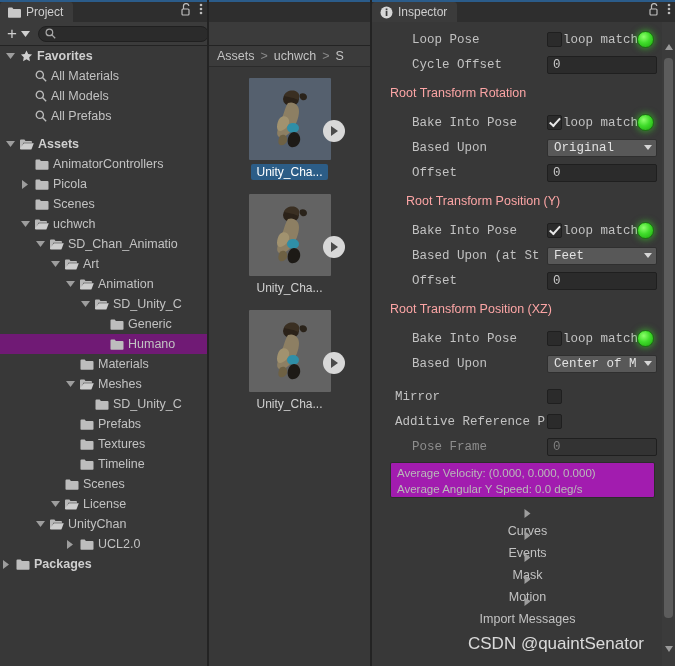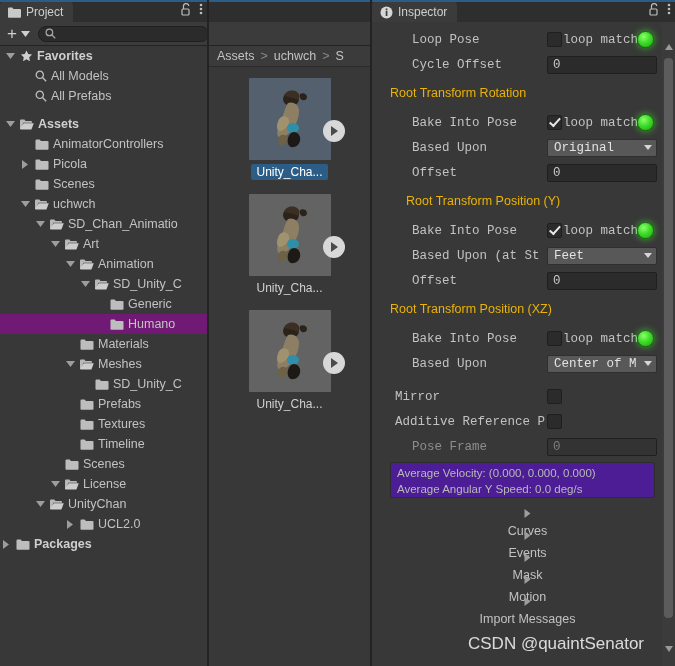--- a/index.html
+++ b/index.html
@@ -102,21 +102,21 @@
     border-radius: 2px; white-space: nowrap;
   }
   .alabel.sel { background: #2c5d87; color: #ffffff; }
 
   
   .insp-body { position: absolute; left:0; right:0; top: 22px; bottom: 0; overflow: hidden; }
   .row { height: 25px; display: flex; align-items: center; padding-left: 18px; font-family: Liberation Mono, monospace; }
   .row .lbl { font-size: 12.5px; color: #c2c2c2; white-space: nowrap; overflow:hidden; }
   .lbl.indent { padding-left: 22px; }
   .lbl.dim { color: #8d8d8d; }
-  .section-title { font-size: 12.5px; color: #eab308; padding-left: 18px; height: 26px; display:flex; align-items:center;text-align:right;}
+  .section-title { font-size: 12.5px; color: #fca5a5; padding-left: 18px; height: 26px; display:flex; align-items:center;text-align:right;}
   .checkbox {
     width: 15px; height: 15px; background: #2b2b2b; border: 1px solid #1f1f1f;
     border-radius: 2px; display:flex; align-items:center; justify-content:center;
   }
   .checkbox.on::after {
     content:""; width: 4px; height: 9px; border: solid #e8e8e8;
     border-width: 0 2px 2px 0; transform: rotate(42deg) translate(-1px,-1px);
   }
   .loopmatch-txt { font-size: 12.5px; color: #c2c2c2; margin-left: 1px; }
   .led {
@@ -134,21 +134,21 @@
   .caret { border-left: 4px solid transparent; border-right: 4px solid transparent;
            border-top: 5px solid #d6d6d6; margin-left: 4px; flex: 0 0 auto;}
   .textfield {
     height: 18px; background: #2b2b2b; border: 1px solid #1f1f1f; border-radius: 2px;
     display: flex; align-items: center; padding: 0 5px;
     color: #c8c8c8; font-size: 12.5px;
   }
   .textfield.dim { color: #7e7e7e; background: #333333; }
   .infobox {
     position: absolute; left: 18px; right: 20px; height: 36px;
-    background: #4c1d95; border: 1px solid #2c2c2c; border-radius: 2px;
+    background: #a21caf; border: 1px solid #2c2c2c; border-radius: 2px;
     padding: 2px 6px; font-size: 11.5px; color: #b9b9b9; line-height: 16px;
   }
   .foldout { height: 22px; display: flex; align-items: center; gap: 6px; padding-left: 8px;
              font-size: 12.5px; color: #c2c2c2; flex-direction: column; }
 
   
   .vscroll { position: absolute; width: 13px; background: #3b3b3b; }
   .vthumb { position: absolute; left: 2px; width: 9px; background: #5c5c5c; border-radius: 4px; }
   .scroll-arrow-up, .scroll-arrow-dn { position:absolute; left: 3px; }
 
@@ -263,20 +263,30 @@
             <svg width="9" height="6" viewBox="0 0 9 6">
               <path d="M0 0h9L4.5 6z" fill="#9d9d9d"></path>
             </svg>
           </span>
           <span style="display: flex; flex: 0 0 auto;">
             <svg width="13" height="12" viewBox="0 0 15 14">
               <path d="M7.5 0.6l2 4.1 4.5.6-3.3 3.2.8 4.5-4-2.1-4 2.1.8-4.5L1 5.3l4.5-.6z" fill="#cfcfcf"></path>
             </svg>
           </span>
           <span>Favorites</span>
+        </div>
+        <div class="trow" style="padding-left: 19px;">
+          <span class="arrow"></span>
+          <span style="display: flex; flex: 0 0 auto;">
+            <svg width="12" height="12" viewBox="0 0 11 11">
+              <circle cx="4.4" cy="4.4" r="3.3" stroke="#bdbdbd" stroke-width="1.2" fill="none"></circle>
+              <line x1="6.9" y1="6.9" x2="10.2" y2="10.2" stroke="#bdbdbd" stroke-width="1.3"></line>
+            </svg>
+          </span>
+          <span>All Materials</span>
         </div>
         <div class="trow" style="padding-left: 19px;">
           <span class="arrow"></span>
           <span style="display: flex; flex: 0 0 auto;">
             <svg width="12" height="12" viewBox="0 0 11 11">
               <circle cx="4.4" cy="4.4" r="3.3" stroke="#bdbdbd" stroke-width="1.2" fill="none"></circle>
               <line x1="6.9" y1="6.9" x2="10.2" y2="10.2" stroke="#bdbdbd" stroke-width="1.3"></line>
             </svg>
           </span>
           <span>All Models</span>

